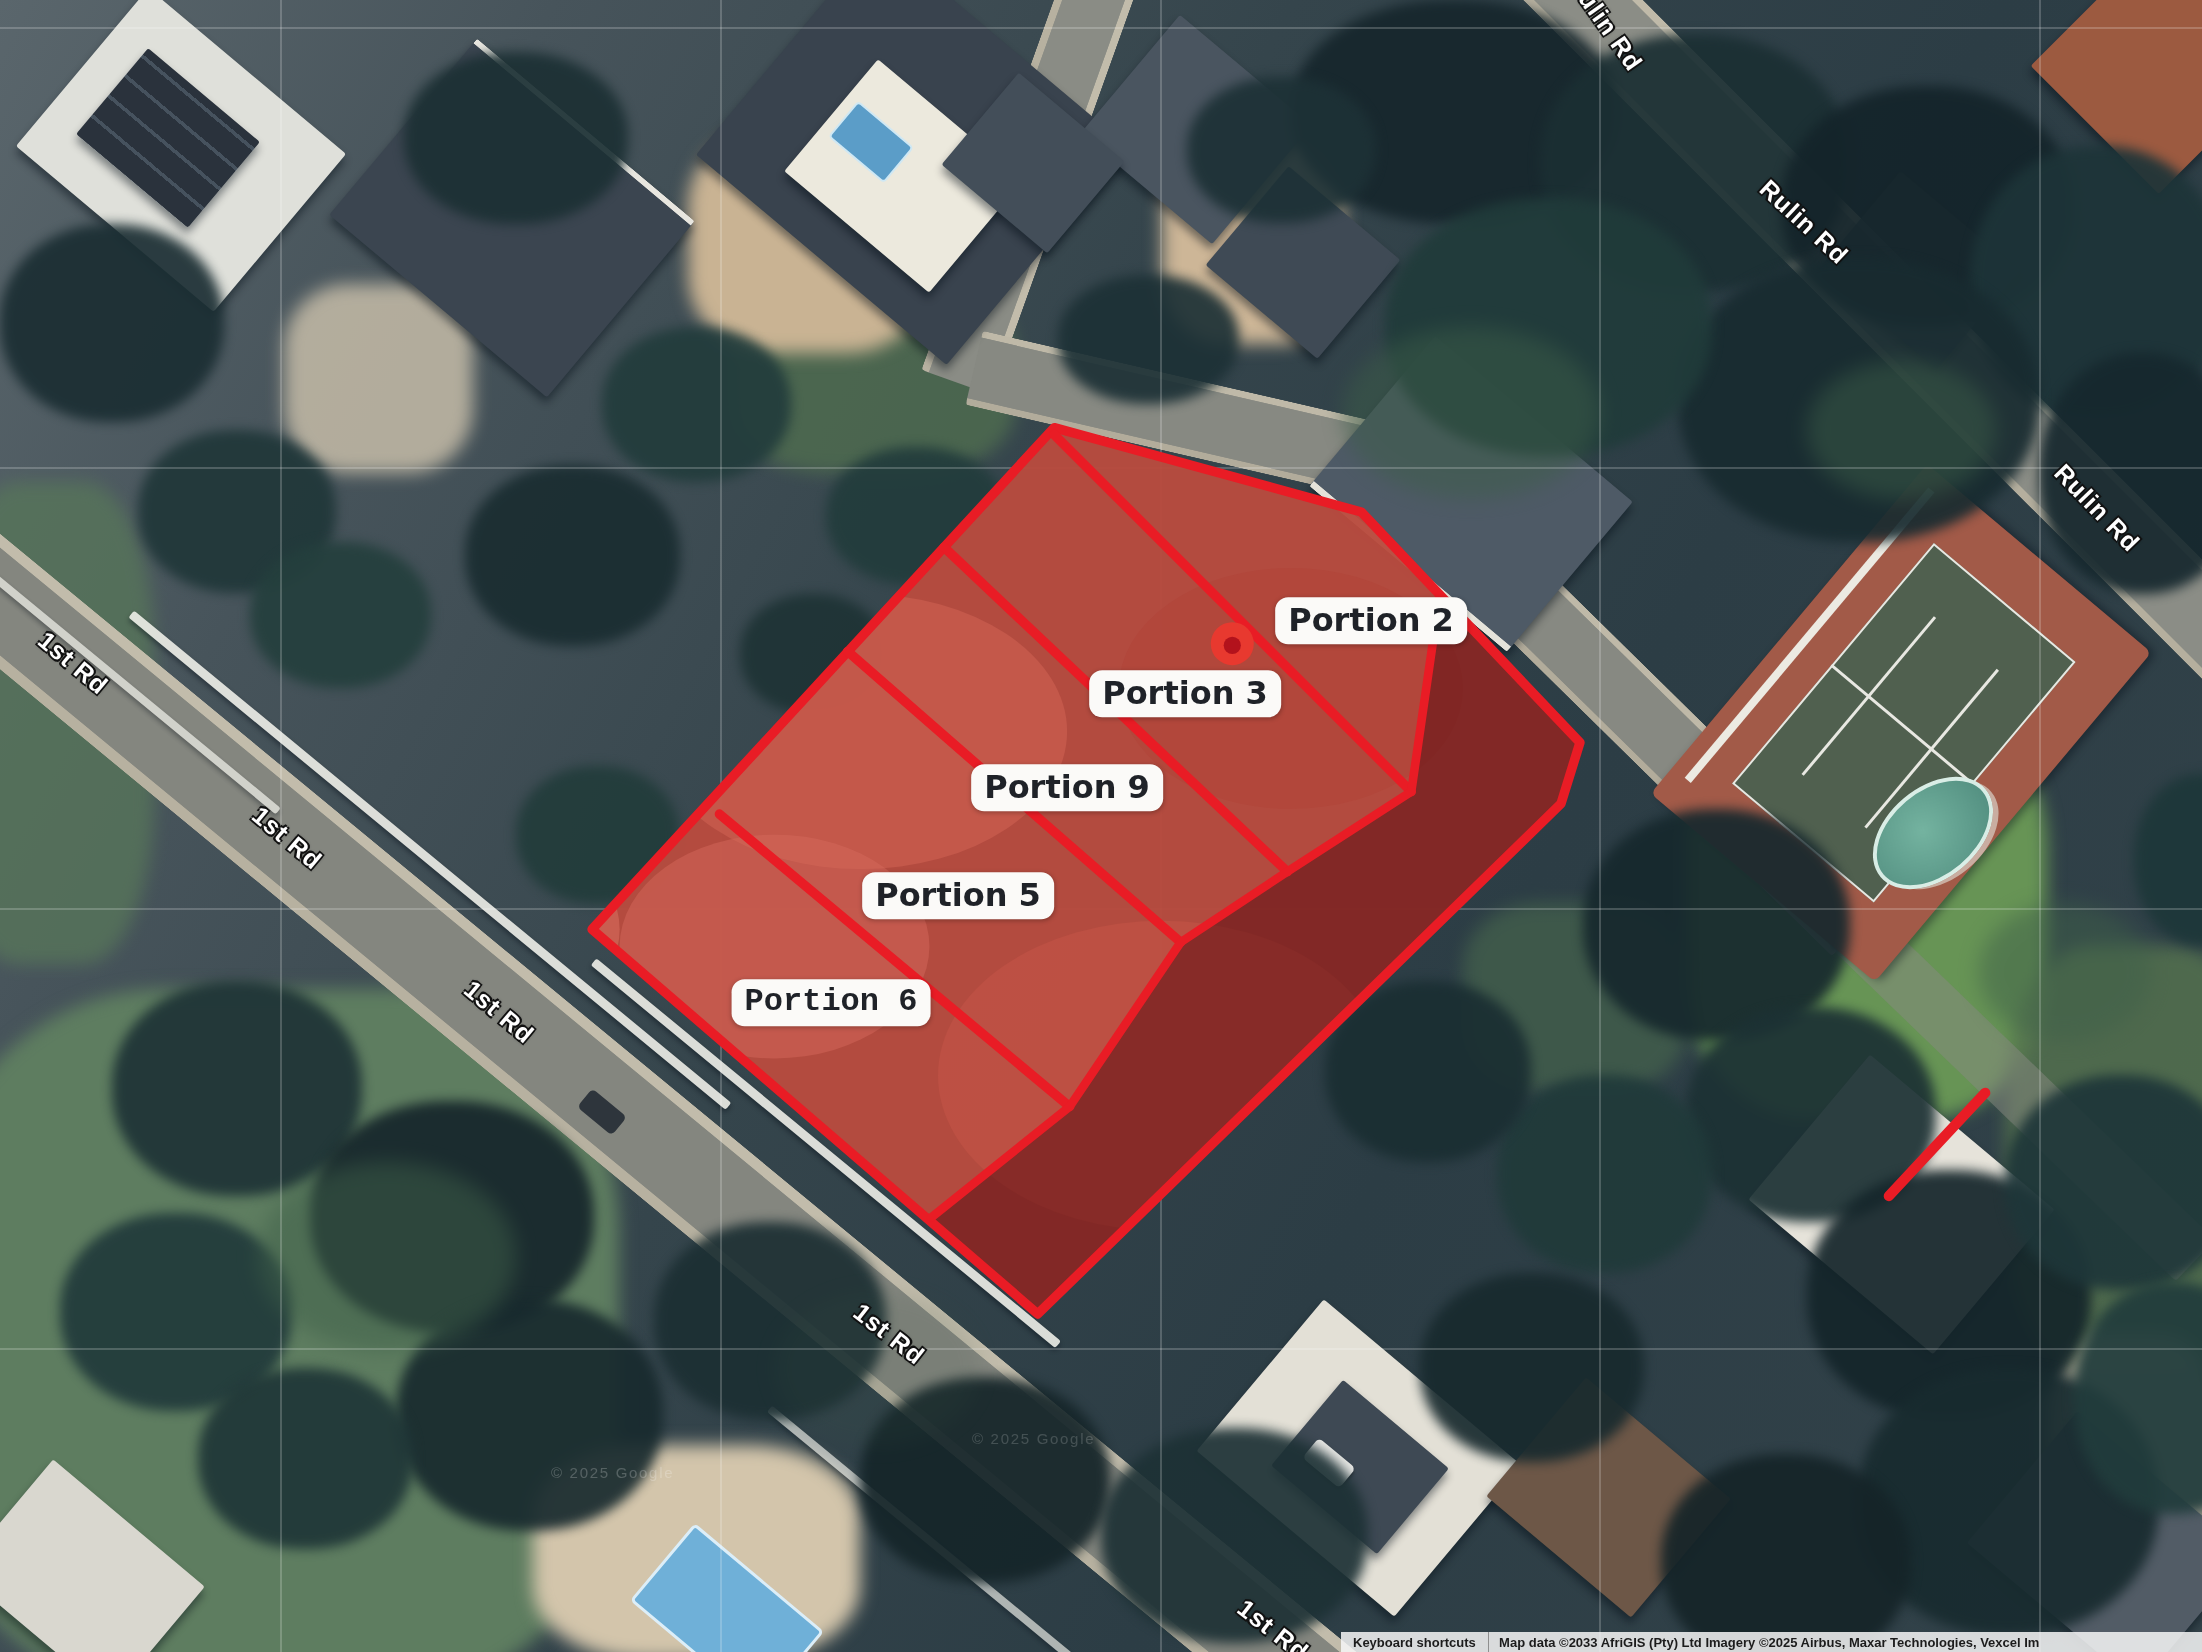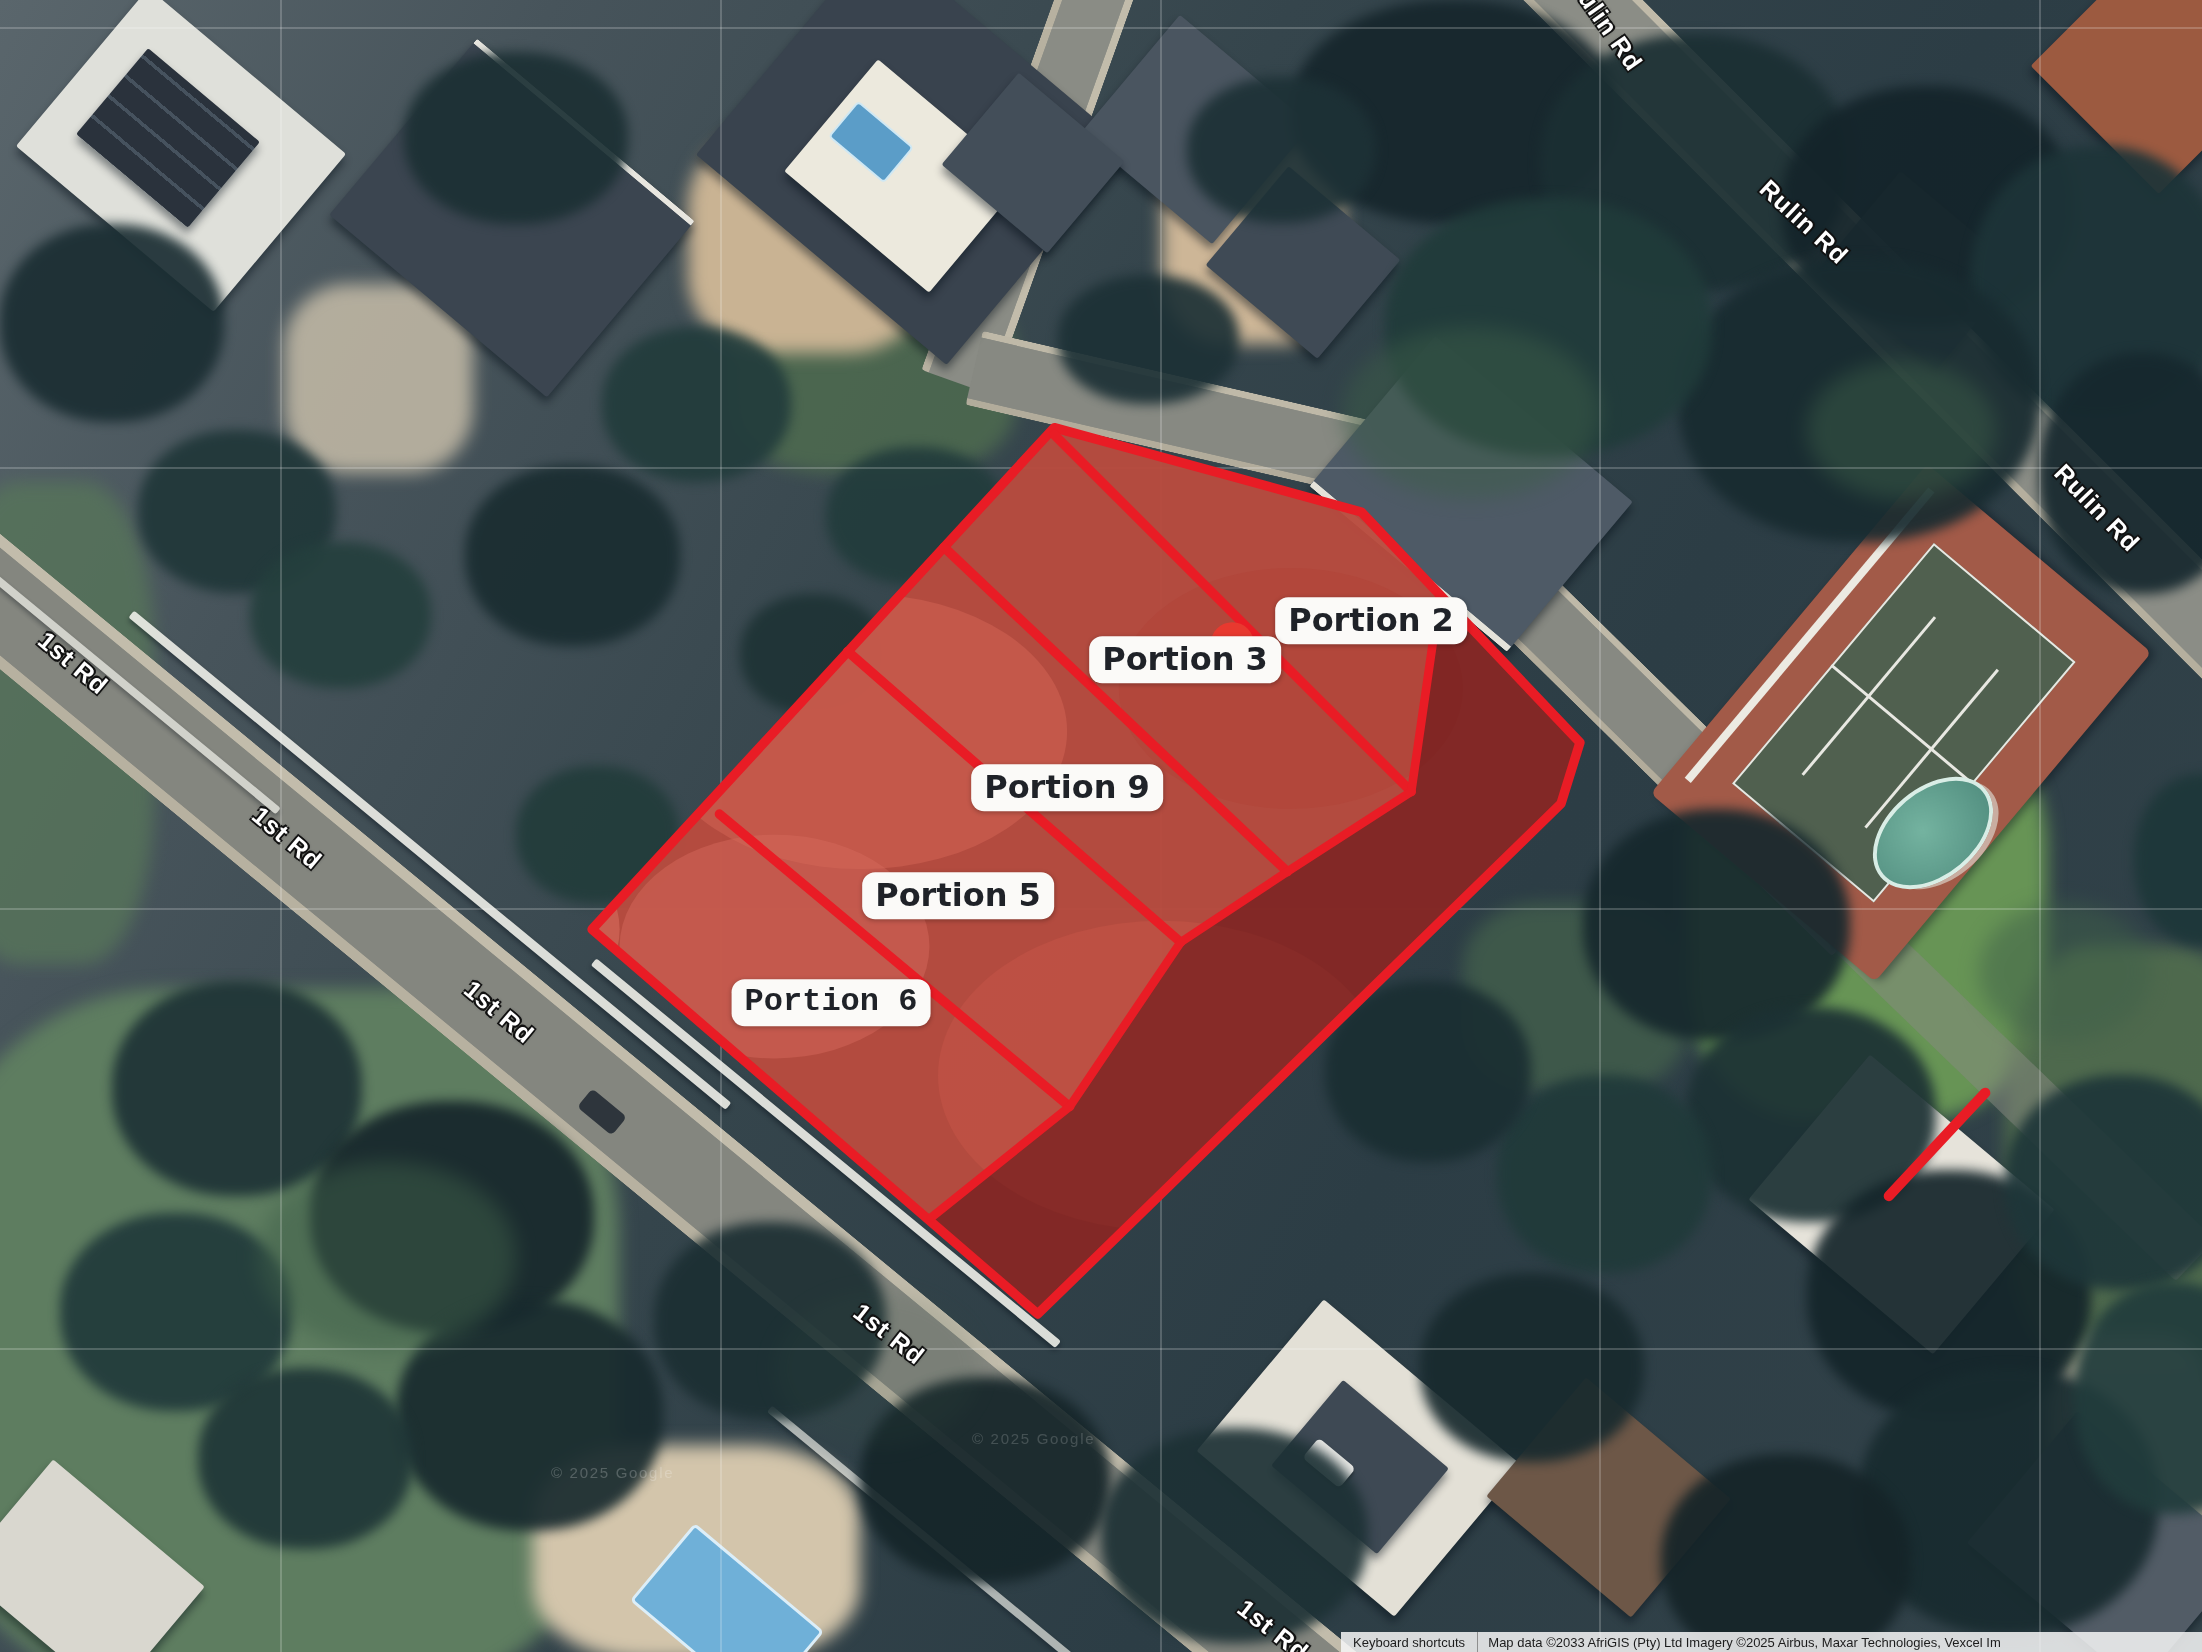--- a/index.html
+++ b/index.html
@@ -14,21 +14,21 @@
   .road{position:absolute;border-radius:3.4px;}
   .wall{position:absolute;border-radius:2.6px;background:rgba(243,242,236,.88);box-shadow:1.7px 2.6px 5.2px rgba(0,10,20,.4);}
   .gl{position:absolute;background:rgba(255,255,255,.20);}
   .roadlabel{position:absolute;color:#fff;font-weight:bold;font-size:25px;letter-spacing:0.9px;white-space:nowrap;
      text-shadow:-1.7px -1.7px 0 #111,1.7px -1.7px 0 #111,-1.7px 1.7px 0 #111,1.7px 1.7px 0 #111,0 0 3.4px #000;}
   .portion{position:absolute;transform:translate(-50%,-50%);background:var(--label_bg,#fbfaf8);color:var(--label_text,#1f2228);
      font-family:"DejaVu Sans",sans-serif;font-weight:700;font-size:32px;line-height:1;
      padding:6.9px 13px 8.6px 13px;border-radius:13px;white-space:nowrap;box-shadow:0 1.7px 4.3px rgba(0,0,0,.25);}
   .wm{position:absolute;color:rgba(255,255,255,.22);font-size:15px;letter-spacing:1.7px;}
   #attrib{position:absolute;right:0;bottom:0;height:21.5px;width:862px;display:flex;align-items:stretch;
-     background:var(--attribution_bg,rgba(247,247,247,.85));font-size:13px;color:#1c1c1c;overflow:hidden;z-index:50;}
+     background:var(--attribution_bg,rgba(247,247,247,.85));font-size:13px;color:#1c1c1c;overflow:hidden;z-index:50;font-weight:bold;}
   #attrib .cell{display:flex;align-items:center;white-space:nowrap;}
   #kbd{padding:0 12px;border-right:1.3px solid #8f8f8f;}
   #mapdata{padding:0 0 0 10.3px;}
   svg{position:absolute;left:0;top:0;z-index:10;}
   .lbl-layer{z-index:20;}
 </style>
 </head>
 <body>
 
 <div id="map">
@@ -189,21 +189,21 @@
     <div class="roadlabel" style="left:499px;top:1012px;transform:translate(-50%,-50%) rotate(40deg);">1st Rd</div>
     <div class="roadlabel" style="left:889px;top:1334px;transform:translate(-50%,-50%) rotate(38deg);">1st Rd</div>
     <div class="roadlabel" style="left:1273px;top:1630px;transform:translate(-50%,-50%) rotate(38deg);">1st Rd</div>
     <div class="roadlabel" style="left:1605px;top:23px;transform:translate(-50%,-50%) rotate(55deg);">Rulin Rd</div>
     <div class="roadlabel" style="left:1804px;top:222px;transform:translate(-50%,-50%) rotate(43deg);">Rulin Rd</div>
     <div class="roadlabel" style="left:2097px;top:508px;transform:translate(-50%,-50%) rotate(46deg);">Rulin Rd</div>
   </div>
 
   <div class="lbl-layer p" style="left:0;top:0;width:100%;height:100%;">
     <div class="portion" style="left:1371px;top:621px;">Portion 2</div>
-    <div class="portion" style="left:1185px;top:660px;">Portion 3</div>
+    <div class="portion" style="left:1185px;top:694px;">Portion 3</div>
     <div class="portion" style="left:1067px;top:788px;">Portion 9</div>
     <div class="portion" style="left:958px;top:896px;text-align:right;">Portion 5</div>
     <div class="portion" style="left:831px;top:1003px;font-family:Liberation Mono, monospace;">Portion 6</div>
   </div>
 
   <div class="wm" style="left:551px;top:1464px;">© 2025 Google</div>
   <div class="wm" style="left:972px;top:1430px;opacity:.8;">© 2025 Google</div>
 
   <div id="attrib">
     <div class="cell" id="kbd">Keyboard shortcuts</div>

